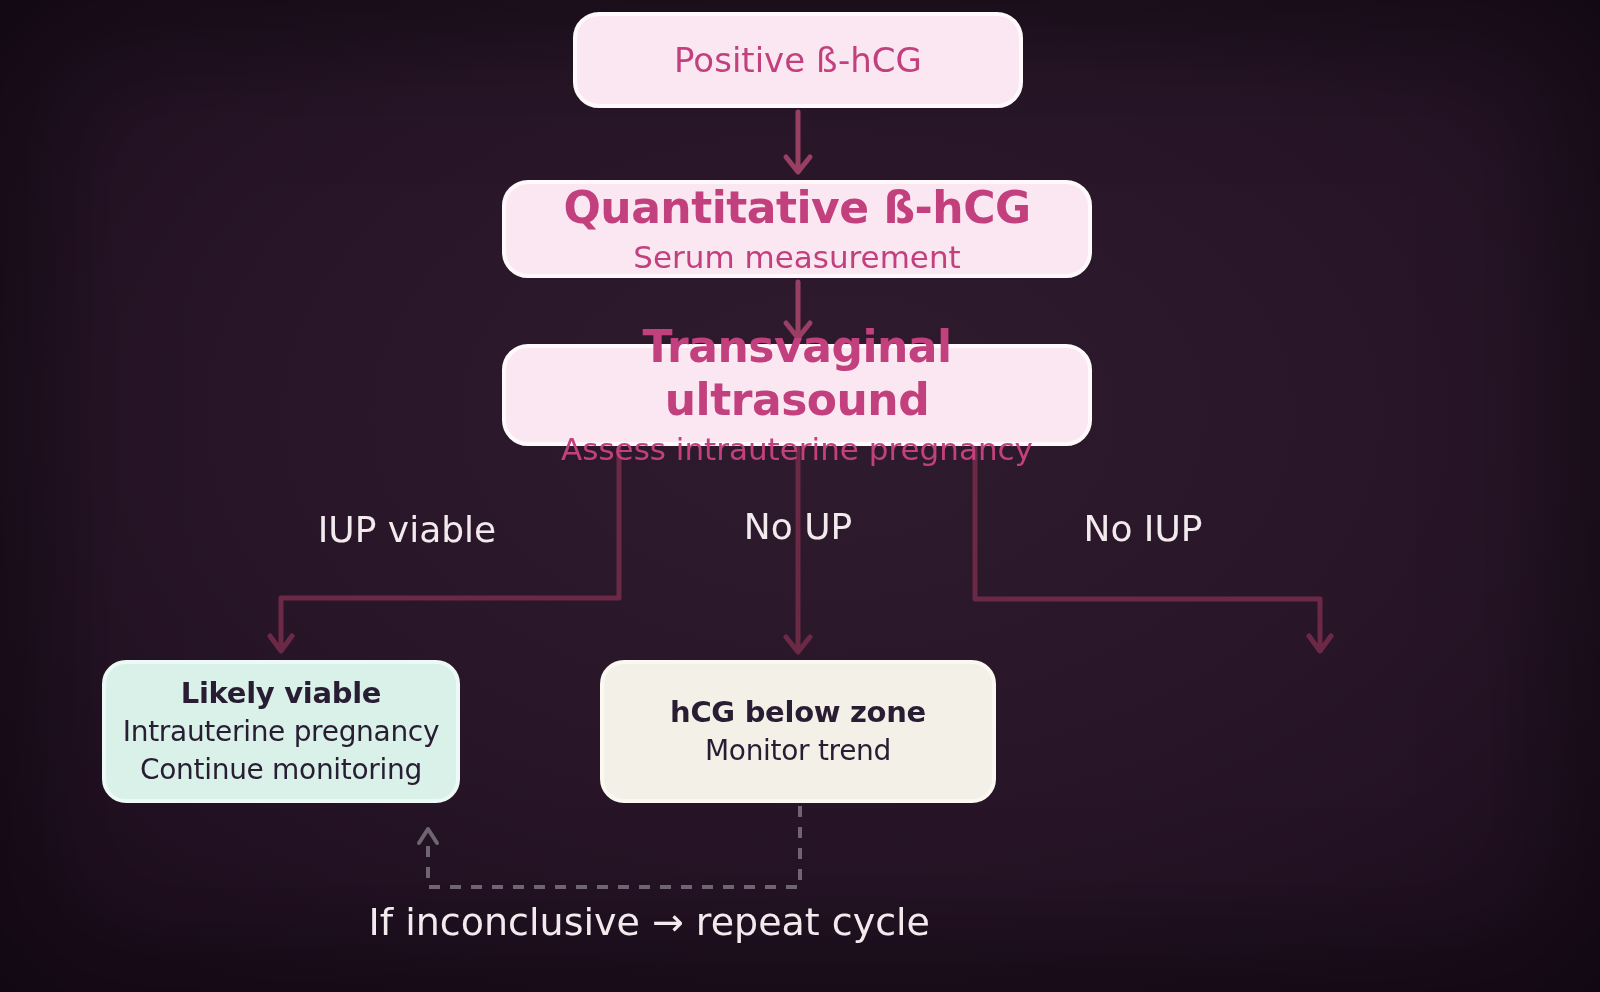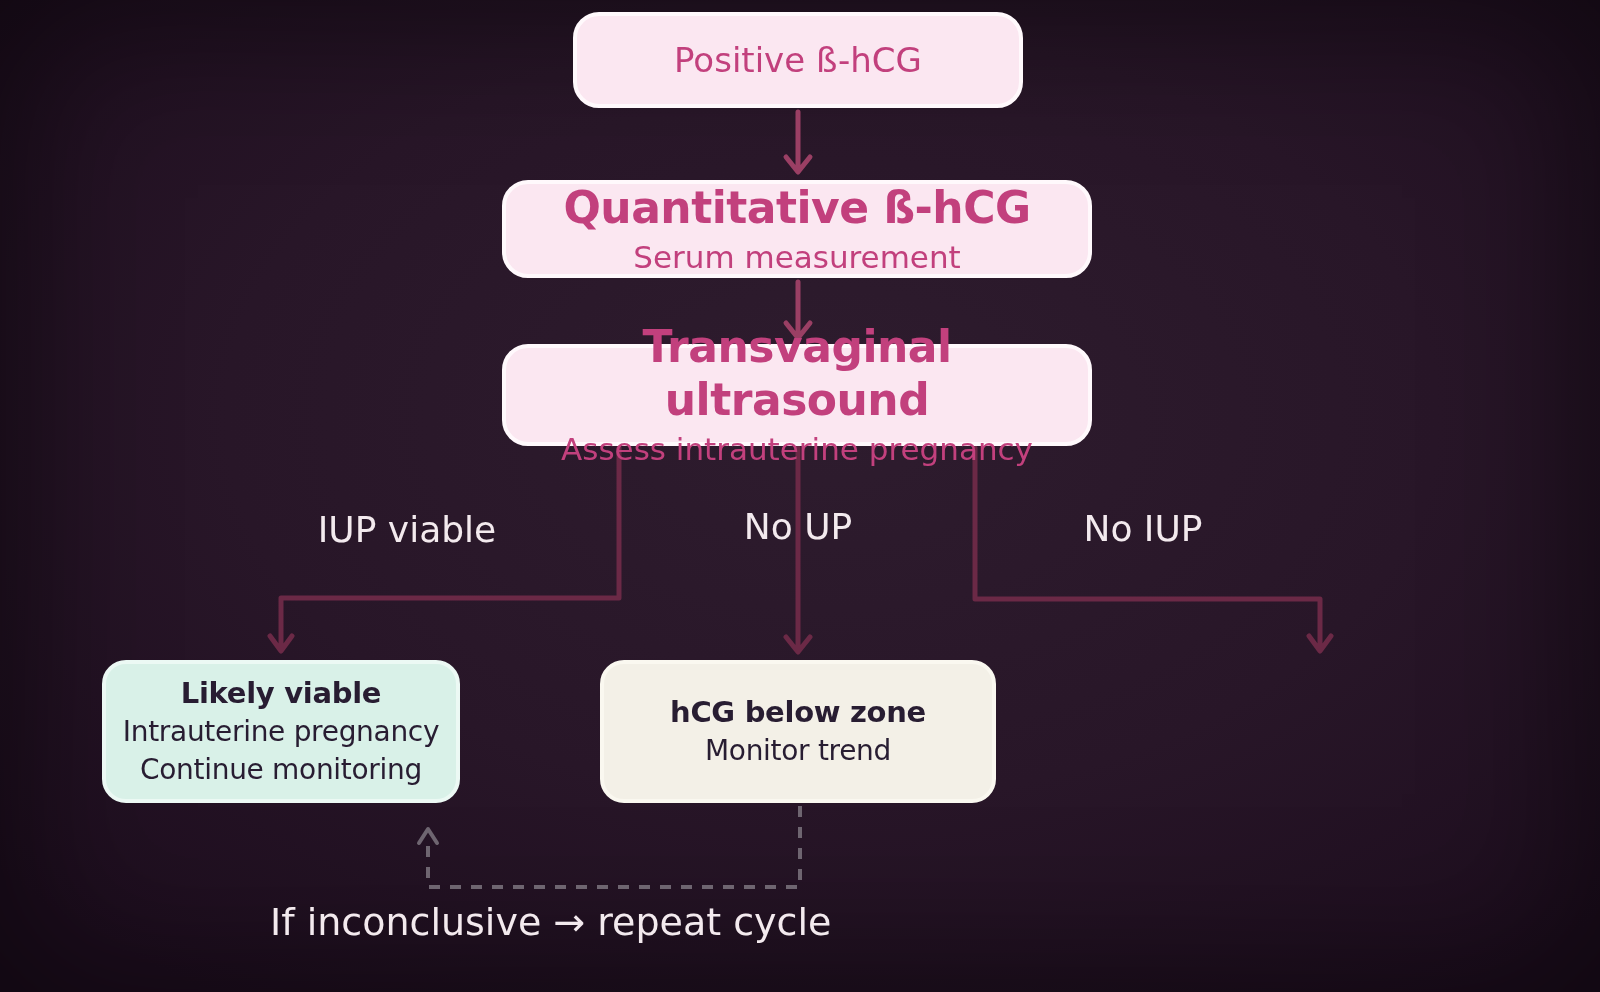--- a/index.html
+++ b/index.html
@@ -26,21 +26,21 @@
     border:4px solid #fdfdfa;border-radius:24px;color:#281d32;
     padding:6px 10px;
   }
   .outcome-title{font-size:29px;font-weight:700;line-height:1.35;letter-spacing:-0.3px;}
   .outcome-line{font-size:28px;font-weight:400;line-height:1.35;letter-spacing:-0.3px;}
   .branch-label{
     position:absolute;z-index:2;width:300px;text-align:center;
     font-size:36px;color:#f3eaee;line-height:1.2;
   }
   .caption{
-    position:absolute;z-index:2;left:270px;top:900px;width:660px;text-align:left;
+    position:absolute;z-index:2;left:270px;top:900px;width:660px;text-align:right;
     font-size:38px;color:#f3eaee;
   }
 </style>
 </head>
 <body>
 
 <div class="stage">
 
   <svg class="connectors" viewBox="0 0 1600 992" xmlns="http://www.w3.org/2000/svg">
 

